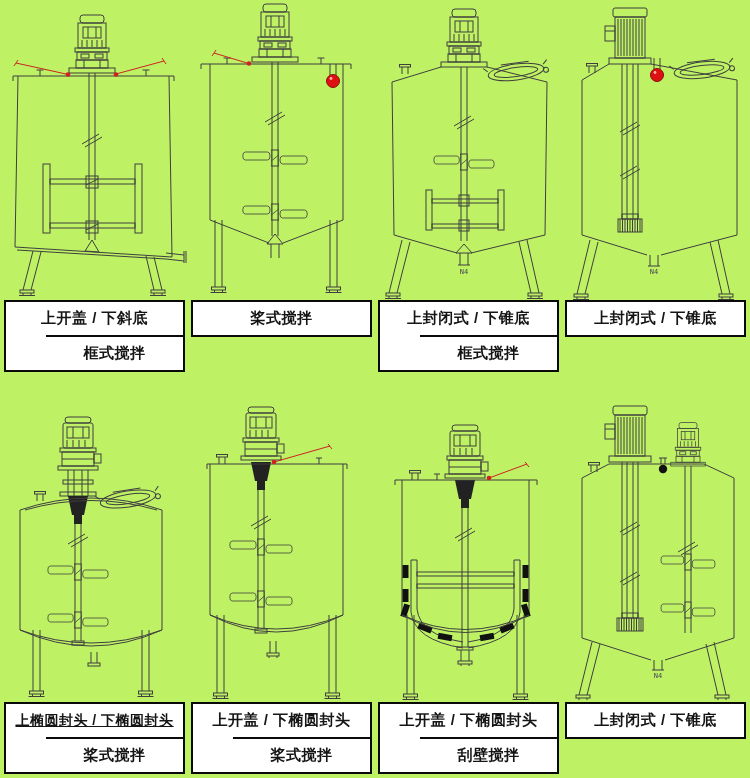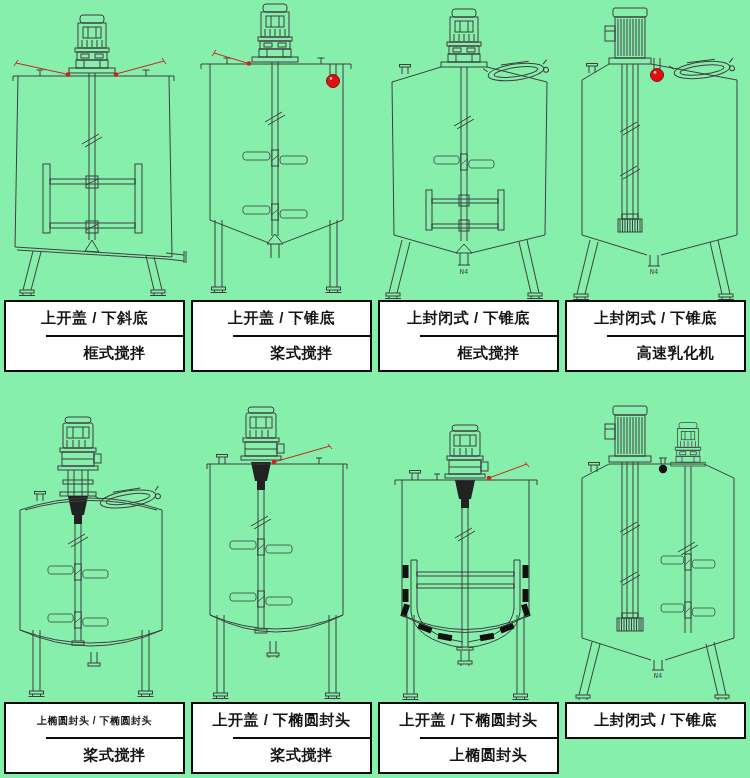--- a/index.html
+++ b/index.html
@@ -1,26 +1,26 @@
 <!DOCTYPE html>
 <html><head>
 <meta charset="utf-8">
 <style>
   html,body{margin:0;padding:0;background:#fff;}
-  #canvas{position:relative;width:750px;height:778px;background:#86efac;overflow:hidden;
+  #canvas{position:relative;width:750px;height:778px;background:#bef264;overflow:hidden;
           font-family:"Liberation Sans",sans-serif;}
   .cell{position:absolute;}
   .ln{stroke:#3f3f3f;fill:none;stroke-width:1;}
   .red{stroke:#cc2222;fill:none;stroke-width:1;}
   .svgtxt{font-family:"DejaVu Sans Mono",monospace;font-size:7px;fill:#445;stroke:none;}
   .lblbox{position:absolute;width:181px;border:2px solid #0a0a0a;background:#fff;box-sizing:border-box;}
   .lbl{height:33px;display:flex;align-items:center;justify-content:center;
        font-size:15px;font-weight:600;color:#151515;letter-spacing:.5px;white-space:nowrap;}
   .lbl + .lbl{border-top:2px solid #0a0a0a;margin-left:40px;}
-  .lbl.long{font-size:10px;}
+  .lbl.long{font-size:14px;text-decoration:underline;}
 </style>
 </head>
 <body>
 
 <div id="canvas">
 
 <svg width="0" height="0" style="position:absolute">
   <defs>
     <g id="def-motor-a" class="ln">
       <rect x="-12" y="-58" width="24" height="8" rx="3"></rect>
@@ -553,41 +553,39 @@
         <line x1="152" y1="242" x2="164" y2="295"></line>
     <use href="#def-foot" x="160" y="295"></use>
   </g>
 </svg>
 
 <div class="lblbox" style="left:4px;top:300px">
   <div class="lbl">上开盖 / 下斜底</div>
   <div class="lbl">框式搅拌</div>
 </div>
 <div class="lblbox" style="left:191px;top:300px">
-  <div class="lbl">上开盖 / 下锥底</div>
   <div class="lbl">桨式搅拌</div>
 </div>
 <div class="lblbox" style="left:378px;top:300px">
   <div class="lbl">上封闭式 / 下锥底</div>
   <div class="lbl">框式搅拌</div>
 </div>
 <div class="lblbox" style="left:565px;top:300px">
   <div class="lbl">上封闭式 / 下锥底</div>
-  <div class="lbl">高速乳化机</div>
 </div>
 
 <div class="lblbox" style="left:4px;top:702px">
   <div class="lbl long">上椭圆封头 / 下椭圆封头</div>
   <div class="lbl">桨式搅拌</div>
 </div>
 <div class="lblbox" style="left:191px;top:702px">
   <div class="lbl">上开盖 / 下椭圆封头</div>
   <div class="lbl">桨式搅拌</div>
 </div>
 <div class="lblbox" style="left:378px;top:702px">
   <div class="lbl">上开盖 / 下椭圆封头</div>
-  <div class="lbl">上椭圆封头</div>
+  <div class="lbl">刮壁搅拌</div>
 </div>
 <div class="lblbox" style="left:565px;top:702px">
   <div class="lbl">上封闭式 / 下锥底</div>
 </div>
 
 </div>
 
 </body></html>

